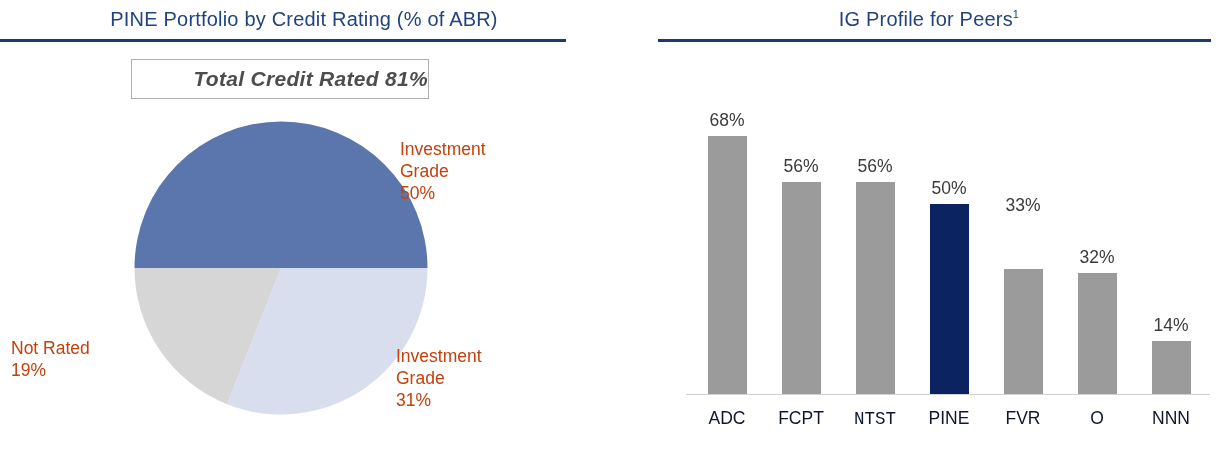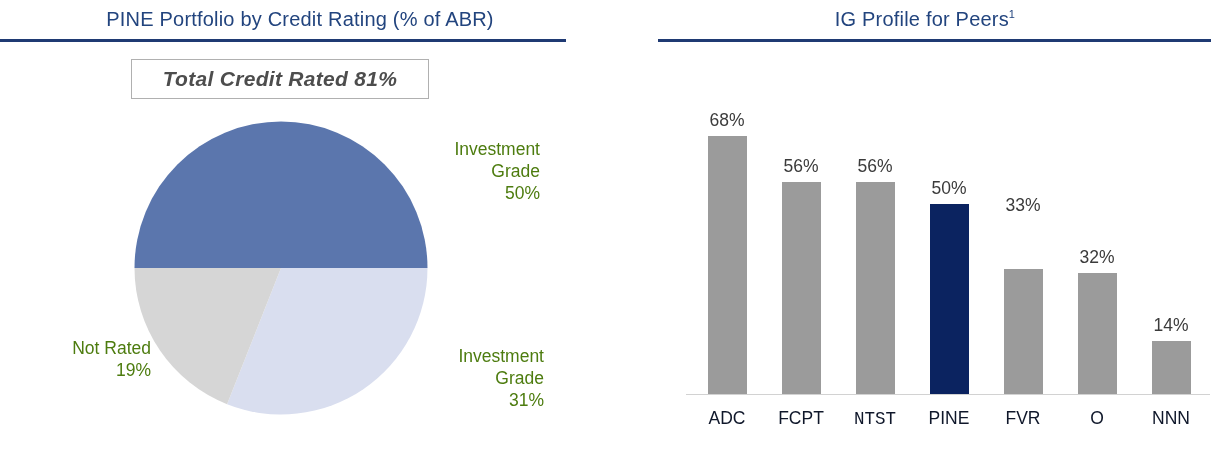--- a/index.html
+++ b/index.html
@@ -3,53 +3,53 @@
 <meta charset="utf-8">
 <style>
   html,body{margin:0;padding:0;}
   body{
     width:1225px;height:451px;
     background:#ffffff;
     font-family:"Liberation Sans","DejaVu Sans",sans-serif;
     position:relative;overflow:hidden;
     color:#3b3b3b;
   }
-  .panel{position:absolute;top:0;height:451px;}
+  .panel{position:absolute;top:0;height:451px;padding-left:8px;}
   #panel-left{left:0;width:600px;}
   #panel-right{left:625px;width:600px;}
 
   .panel-title{
     position:absolute;top:8px;left:0;width:100%;
     text-align:center;
     font-size:20px;color:#22447e;letter-spacing:.2px;
     white-space:nowrap;
   }
   .panel-title sup{font-size:11px;vertical-align:super;}
   .title-rule{
     position:absolute;height:3px;background:#1f3a73;
   }
   #rule-left{top:39px;left:0;width:566px;}
   #rule-right{top:39px;left:33px;width:553px;}
 
   
   #credit-rated-box{
     position:absolute;left:131px;top:59px;width:296px;height:38px;
     border:1px solid #b0b0b0;background:#ffffff;
-    display:flex;align-items:center;justify-content:center;
+    display:flex;align-items:center;justify-content:flex-end;
   }
   #credit-rated-box span{
     font-weight:bold;font-style:italic;font-size:21px;color:#4d4d4d;
     letter-spacing:.3px;
   }
 
   
   #pie-wrap{position:absolute;left:0;top:0;width:600px;height:451px;}
   .pie-label{
-    position:absolute;text-align:right;font-size:17.5px;
-    line-height:22px;color:#4d7c0f;
+    position:absolute;text-align:left;font-size:17.5px;
+    line-height:22px;color:#c2410c;
   }
   #label-investment-grade{left:400px;top:138px;width:140px;}
   #label-non-investment-grade{left:396px;top:345px;width:148px;}
   #label-not-rated{left:11px;top:337px;width:140px;}
 
   
   #bar-chart{position:absolute;left:0;top:0;width:600px;height:451px;}
   #bar-baseline{
     position:absolute;left:61px;top:394px;width:524px;height:1px;
     background:#d2d2d2;

